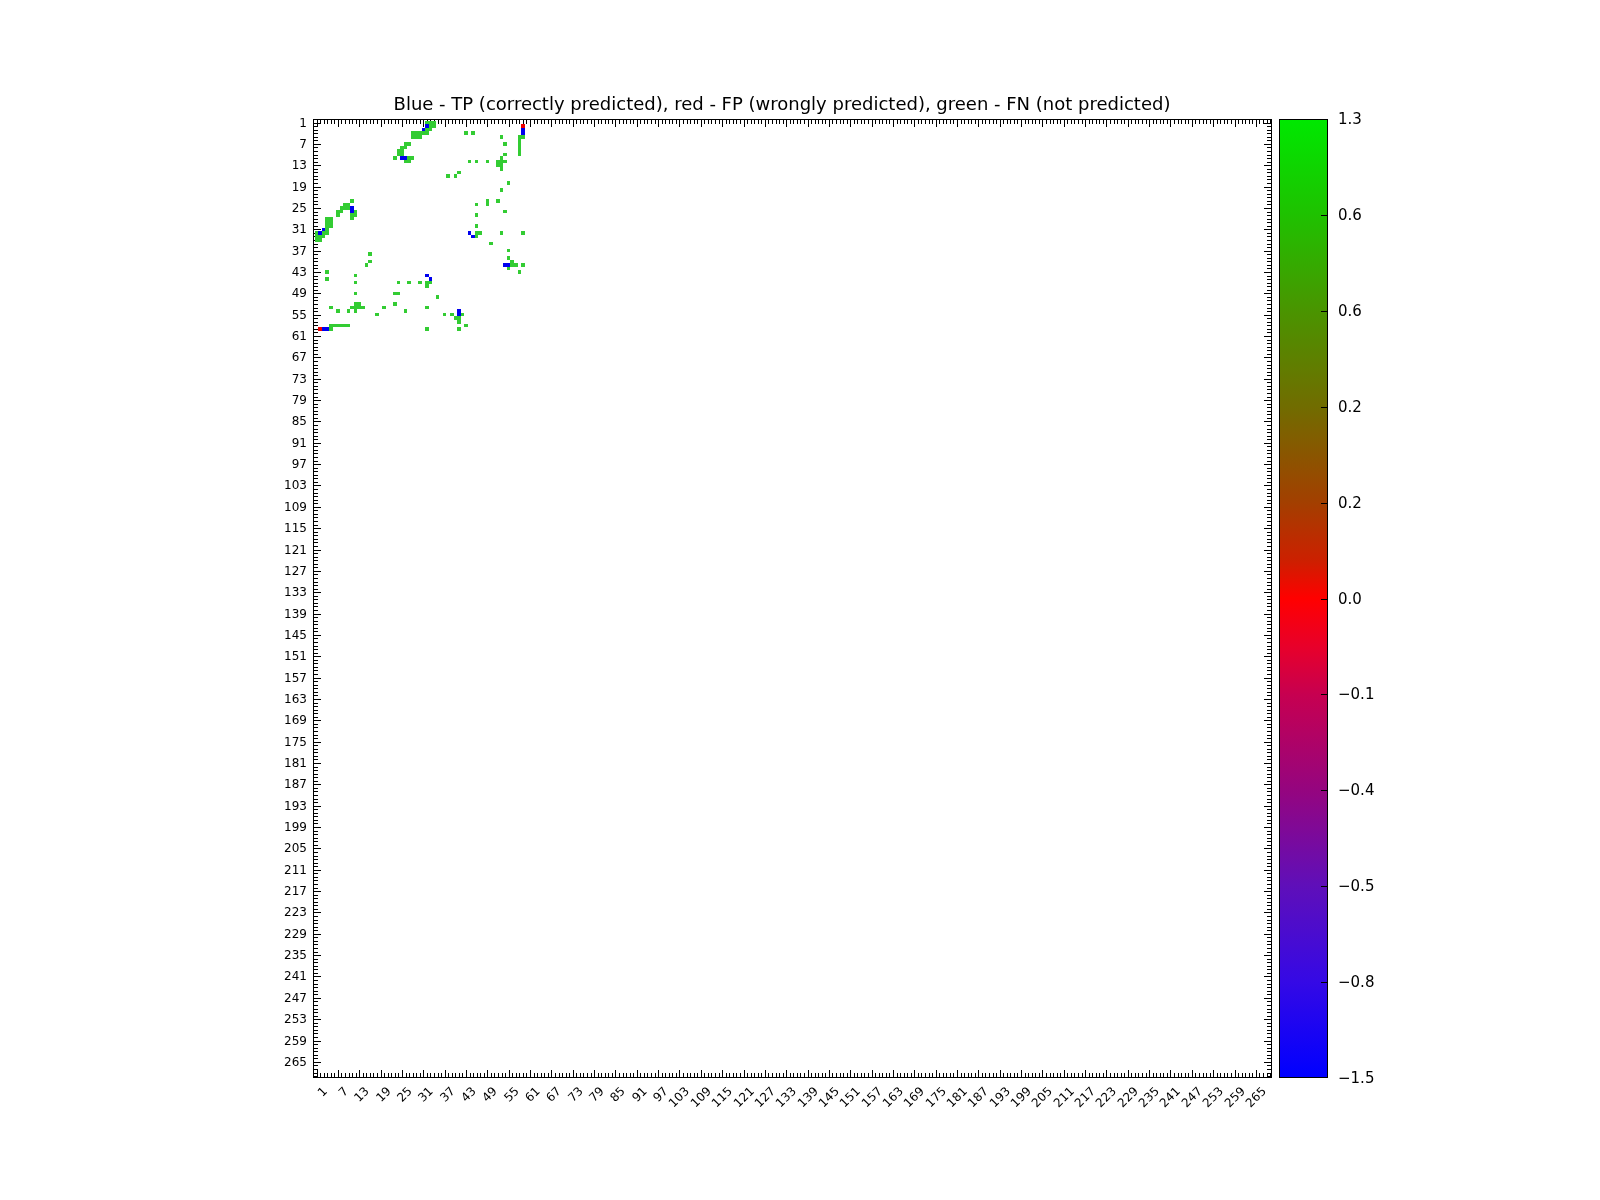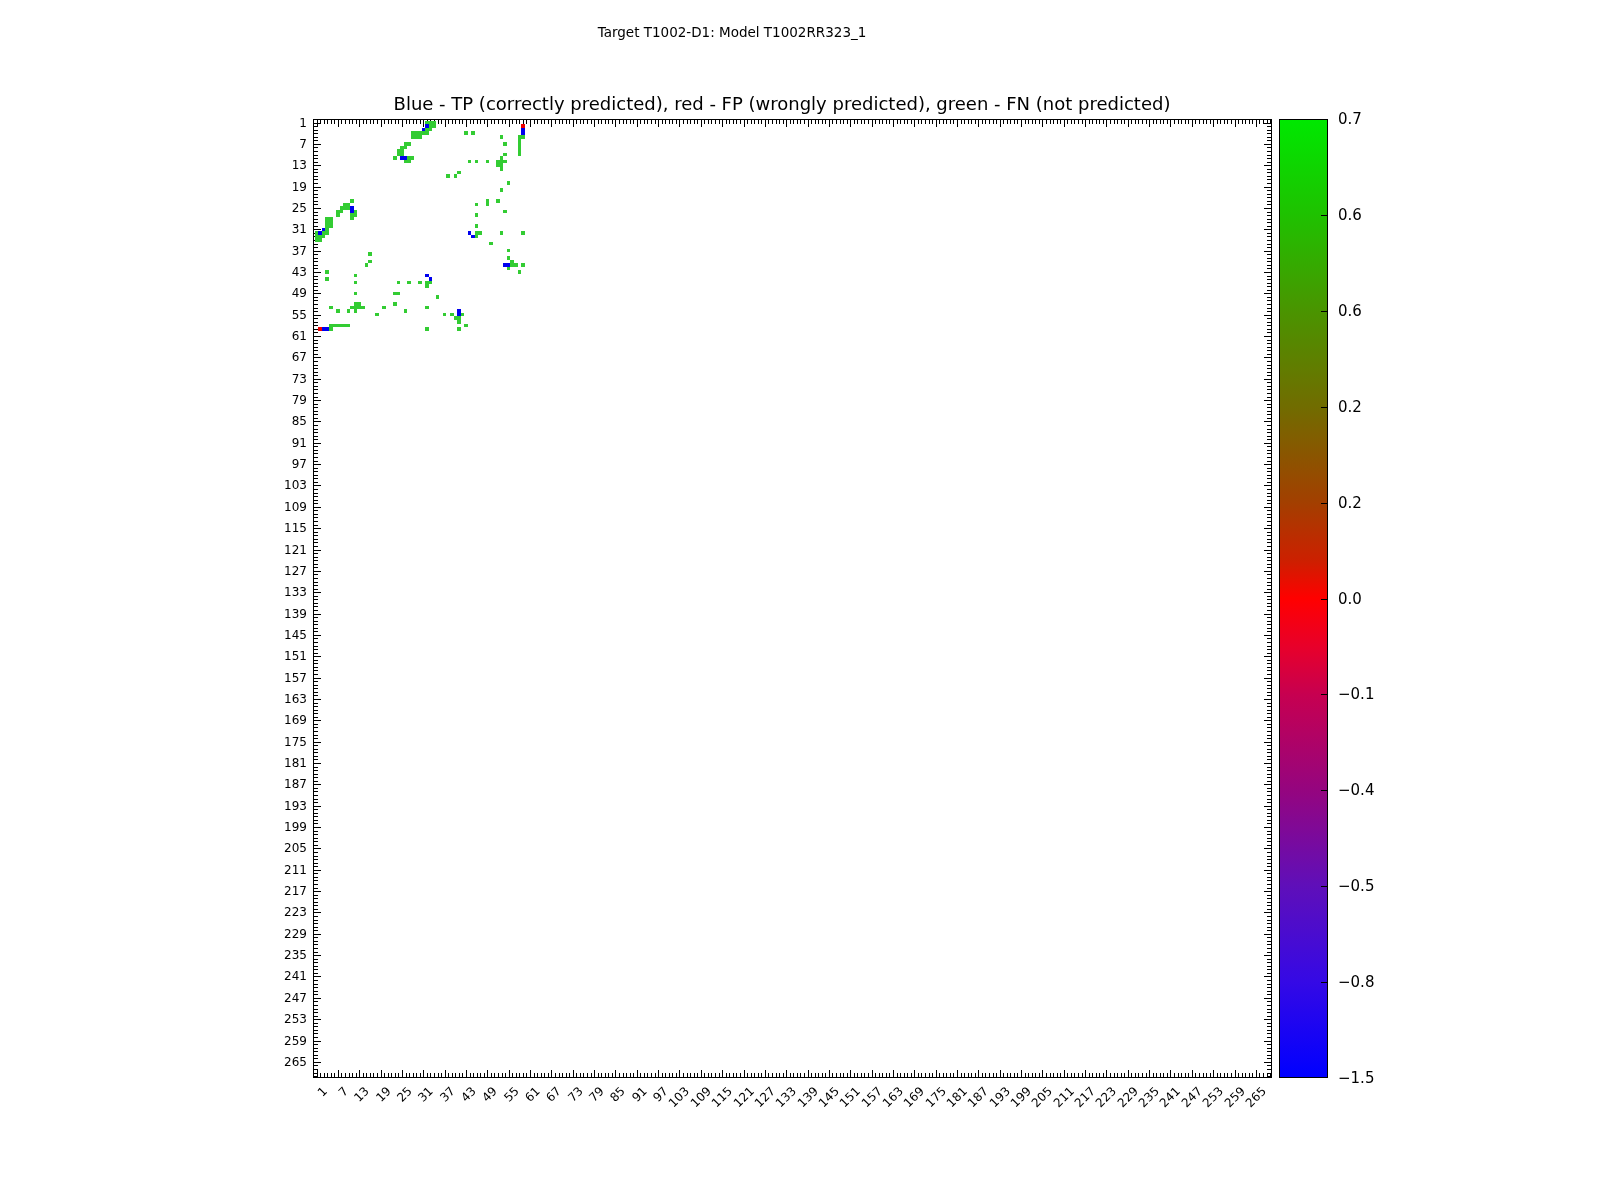--- a/index.html
+++ b/index.html
@@ -16,21 +16,20 @@
         transform:translateX(-100%) rotate(-45deg);transform-origin:100% 0%;}
   .cbar{position:absolute;border:1px solid #000;box-sizing:border-box;}
   .cbar-lab{position:absolute;font-size:15px;line-height:16px;}
 </style>
 </head>
 <body>
 
 <div class="figure">
 
   <div class="suptitle">
-    <div>Target T1002-D1: Model T1002RR323_1</div>
   </div>
 
   <div class="axes-title">Blue - TP (correctly predicted), red - FP (wrongly predicted), green - FN (not predicted)</div>
 
   <div id="plot" class="plot-frame" style="left: 313px; top: 119px; width: 959px; height: 959px;"></div>
 
   <div id="ylabels">
       <div class="ylab" style="left: 245px; width: 62px; top: 115.558px;">1</div>
       <div class="ylab" style="left: 245px; width: 62px; top: 136.906px;">7</div>
       <div class="ylab" style="left: 245px; width: 62px; top: 158.254px;">13</div>
@@ -120,21 +119,21 @@
       <div class="xlab" style="left: 1152.13px; top: 1084px;">235</div>
       <div class="xlab" style="left: 1173.48px; top: 1084px;">241</div>
       <div class="xlab" style="left: 1194.83px; top: 1084px;">247</div>
       <div class="xlab" style="left: 1216.17px; top: 1084px;">253</div>
       <div class="xlab" style="left: 1237.52px; top: 1084px;">259</div>
       <div class="xlab" style="left: 1258.87px; top: 1084px;">265</div>
     </div>
 
   <div id="cbar" class="cbar" style="left: 1279px; top: 119px; width: 49px; height: 959px; background: linear-gradient(rgb(0, 232, 0) 0%, rgb(15, 212, 0) 5%, rgb(31, 193, 0) 10%, rgb(74, 148, 0) 20%, rgb(113, 108, 0) 30%, rgb(163, 63, 0) 40%, rgb(204, 32, 0) 46%, rgb(255, 0, 0) 50%, rgb(232, 0, 42) 55%, rgb(199, 0, 80) 60%, rgb(149, 5, 127) 70%, rgb(95, 15, 185) 80%, rgb(53, 9, 229) 90%, rgb(0, 0, 255) 100%);"></div>
   <div id="cbarlabels">
-      <div class="cbar-lab" style="left: 1338px; top: 111px;">0.7</div>
+      <div class="cbar-lab" style="left: 1338px; top: 111px;">1.3</div>
       <div class="cbar-lab" style="left: 1338px; top: 206.9px;">0.6</div>
       <div class="cbar-lab" style="left: 1338px; top: 302.8px;">0.6</div>
       <div class="cbar-lab" style="left: 1338px; top: 398.7px;">0.2</div>
       <div class="cbar-lab" style="left: 1338px; top: 494.6px;">0.2</div>
       <div class="cbar-lab" style="left: 1338px; top: 590.5px;">0.0</div>
       <div class="cbar-lab" style="left: 1338px; top: 686.4px;">−0.1</div>
       <div class="cbar-lab" style="left: 1338px; top: 782.3px;">−0.4</div>
       <div class="cbar-lab" style="left: 1338px; top: 878.2px;">−0.5</div>
       <div class="cbar-lab" style="left: 1338px; top: 974.1px;">−0.8</div>
       <div class="cbar-lab" style="left: 1338px; top: 1070px;">−1.5</div>

